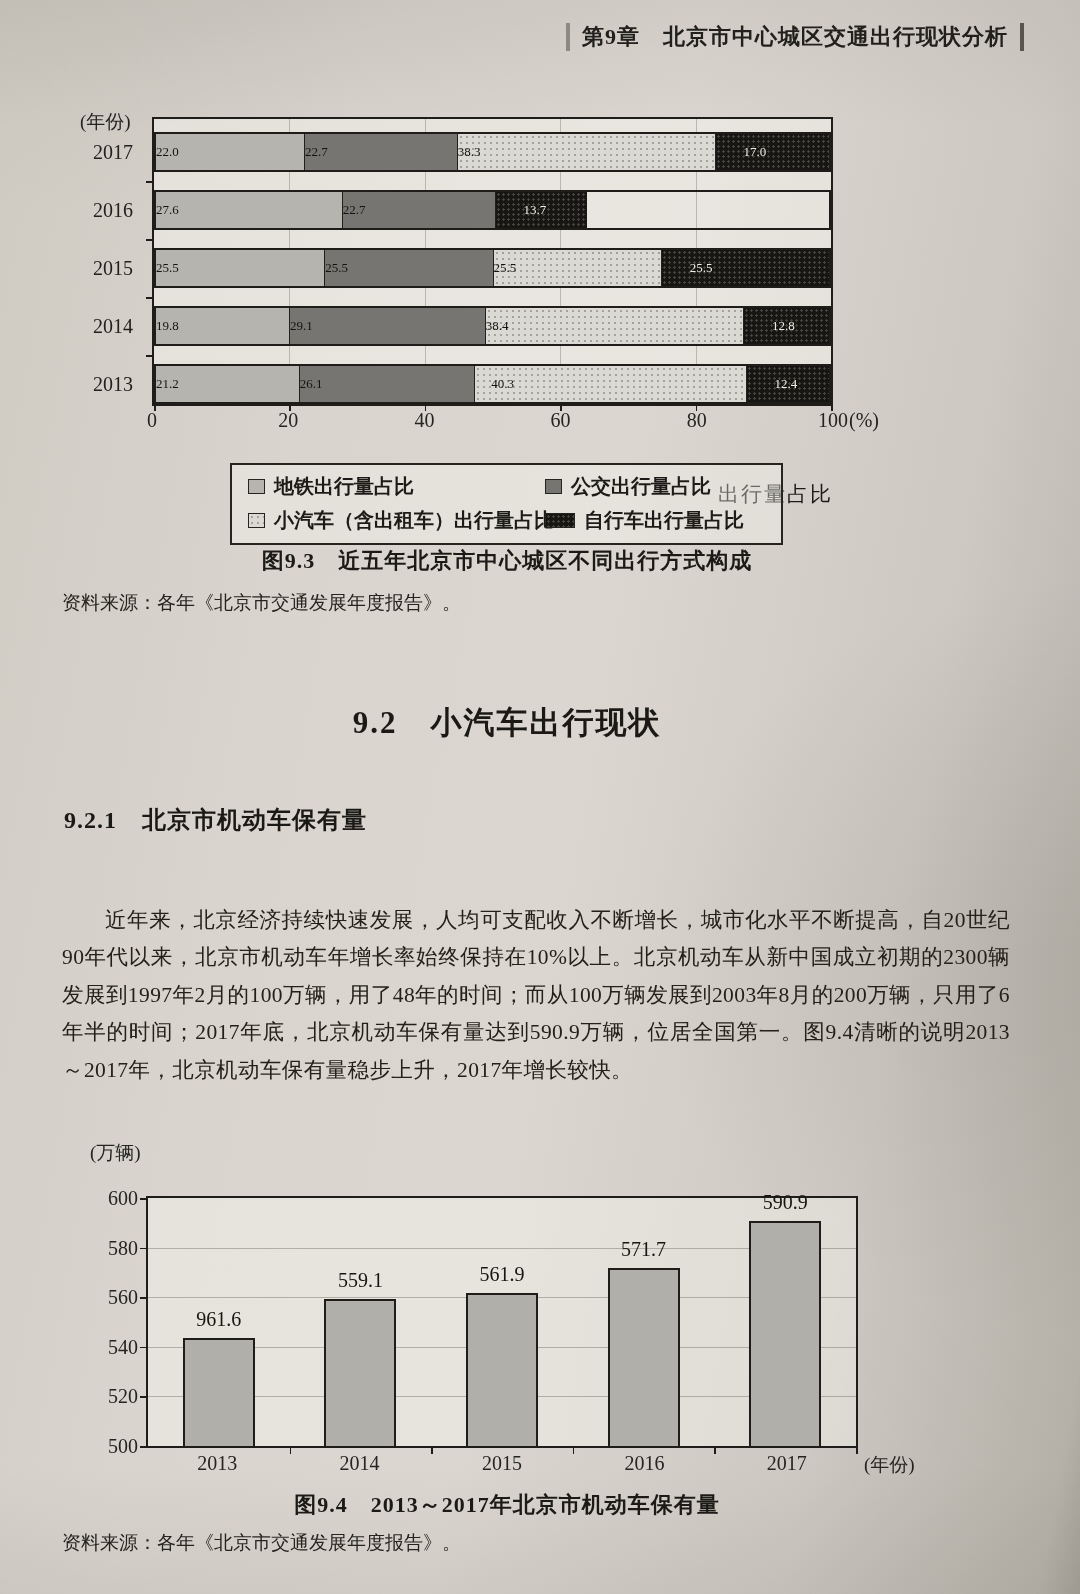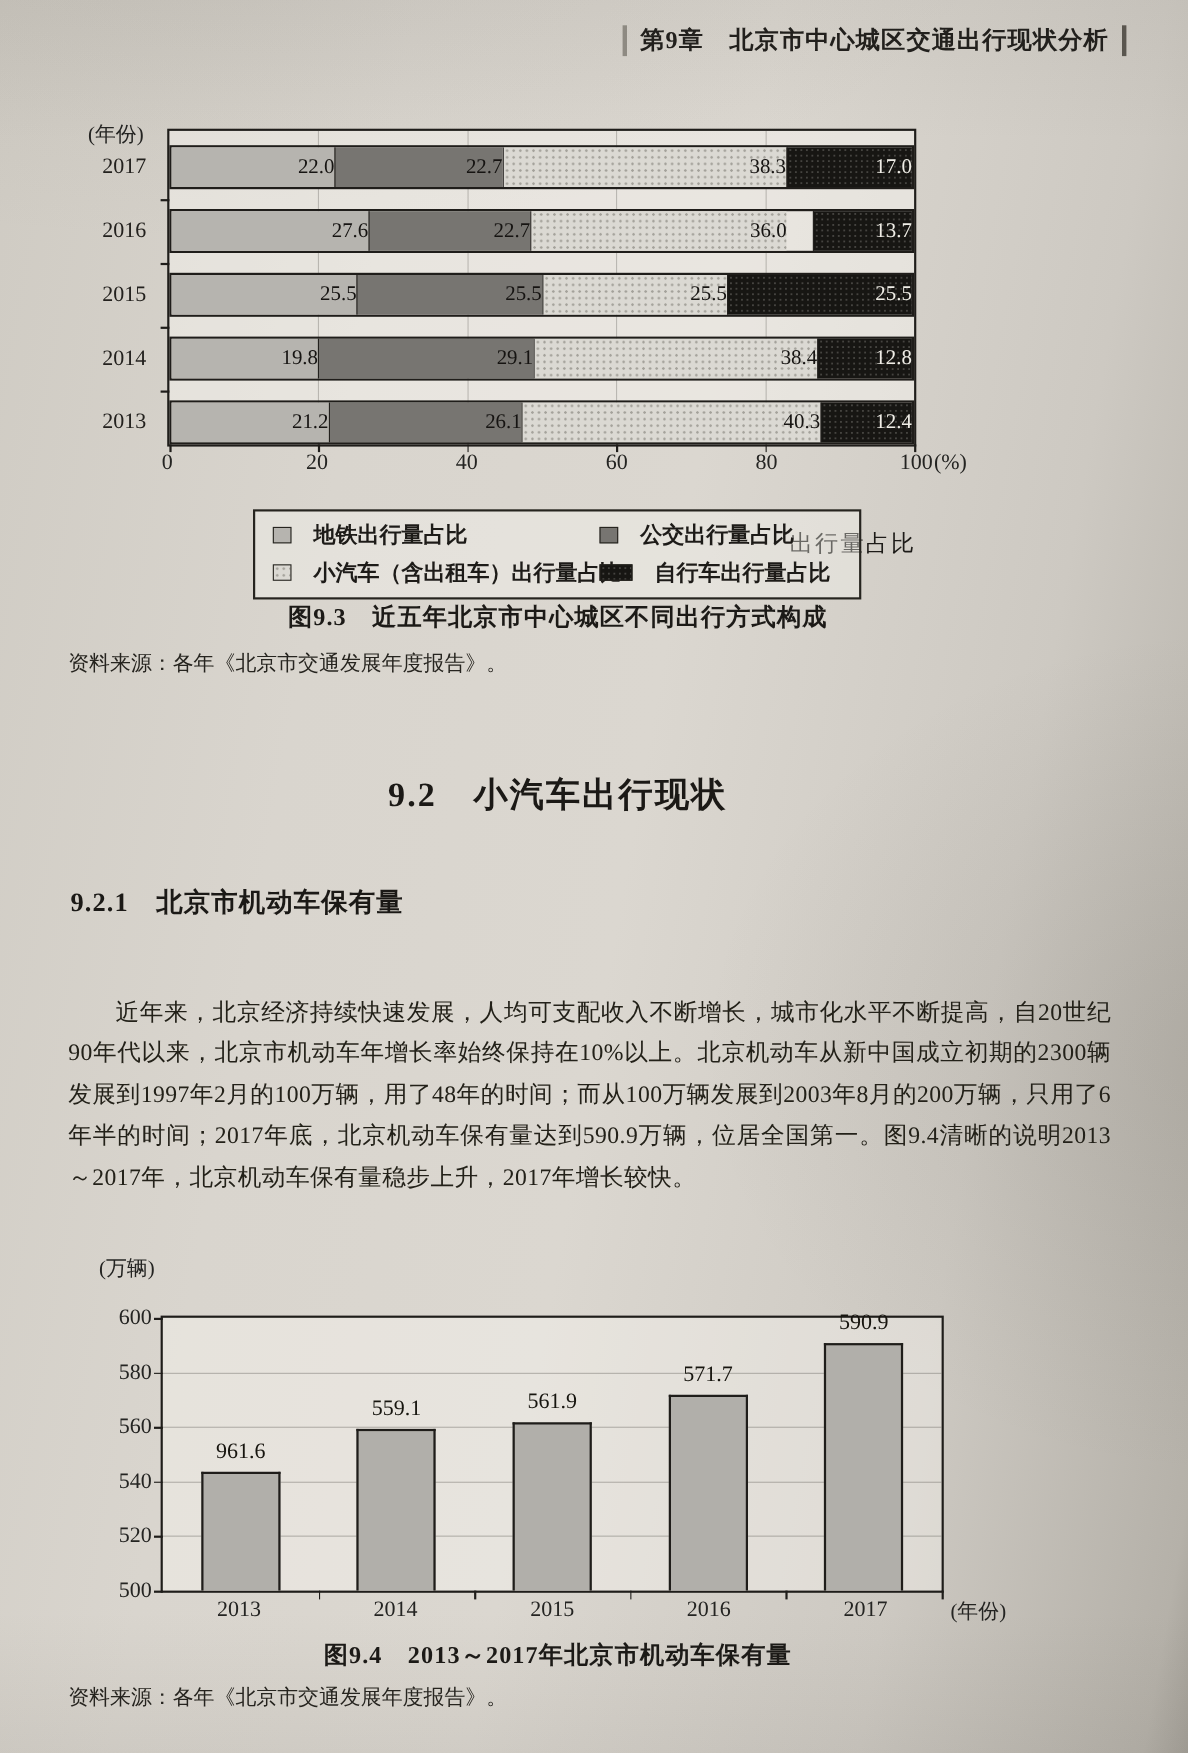--- a/index.html
+++ b/index.html
@@ -25,42 +25,42 @@
   
   .c1-plot{position:absolute;left:152px;top:117px;width:681px;height:289px;
     border:2px solid #1f1d1a;background:rgba(250,248,243,.45);box-sizing:border-box;}
   .c1-ylab{position:absolute;left:-74px;top:-10px;font-size:19px;white-space:nowrap;}
   .c1-grid{position:absolute;top:0;bottom:0;width:1px;background:rgba(110,108,102,.38);}
   .c1-rows{position:absolute;inset:0;padding-top:13px;box-sizing:border-box;}
   .bar-row{position:relative;height:40px;margin:0 0 18px 0;}
   .bar-row .year{position:absolute;left:-81px;width:60px;top:50%;transform:translateY(-50%);
     text-align:right;font-size:20px;color:#23211e;}
   .stack{position:absolute;inset:0;display:flex;border:2px solid #1f1d1a;box-sizing:border-box;background:#fff0;}
-  .seg{height:100%;display:flex;align-items:center;justify-content:flex-end;
-    font-size:19px;color:#161412;box-sizing:border-box;overflow:hidden;}
+  .seg{height:100%;display:flex;align-items:center;justify-content:flex-start;
+    font-size:13px;color:#161412;box-sizing:border-box;overflow:hidden;}
   .seg + .seg{border-left:1.5px solid #22201d;}
   .seg0{background:#b6b4af;}
   .seg1{background:#777571;}
   .seg2{background-color:#dbd9d3;
     background-image:radial-gradient(rgba(110,108,100,.5) 1px, transparent 1.3px);
     background-size:6px 6px;font-family:Liberation Serif, serif;}
   .seg3{background-color:#171613;color:#efede6;
     background-image:radial-gradient(rgba(235,232,224,.22) 1px, transparent 1.2px);
     background-size:5px 5px;padding-left:28px;}
   .c1-xtick-marks span{position:absolute;top:100%;width:1.5px;height:7px;background:#1f1d1a;}
   .c1-xticks{position:absolute;left:152px;top:409px;width:681px;height:26px;font-size:20px;}
   .c1-xticks .xt{position:absolute;transform:translateX(-50%);white-space:nowrap;}
   .c1-xticks .unit{position:absolute;left:calc(100% + 16px);top:0;white-space:nowrap;}
   .c1-ytick{position:absolute;left:-8px;width:8px;height:1.5px;background:#1f1d1a;}
   .c1-xtitle{position:absolute;left:152px;top:433px;width:681px;text-align:right;
     font-size:21px;letter-spacing:2px;color:#1d1b18;margin-top:47px;}
   .legend{position:absolute;left:230px;top:463px;width:553px;box-sizing:border-box;
     border:2px solid #26241f;padding:8px 12px 9px 16px;display:grid;
     grid-template-columns:57% 43%;row-gap:7px;background:rgba(250,248,243,.35);}
-  .lg-item{display:flex;align-items:center;gap:20px;font-size:20px;font-weight:600;
+  .lg-item{display:flex;align-items:center;gap:9px;font-size:20px;font-weight:600;
     color:#1d1b18;white-space:nowrap;}
   .sw{width:17px;height:15px;border:1.5px solid #26241f;flex:0 0 auto;box-sizing:border-box;}
   .cap{position:absolute;left:62px;width:890px;text-align:center;font-weight:700;
     font-size:22px;color:#1c1a17;letter-spacing:1px;}
   .src{position:absolute;left:62px;font-size:19px;color:#26241f;}
 
   
   .h2{position:absolute;left:62px;top:702px;width:890px;text-align:center;
     font-size:31px;font-weight:700;letter-spacing:2px;color:#1b1916;}
   .h3{position:absolute;left:64px;top:804px;font-size:24px;font-weight:700;
@@ -129,24 +129,21 @@
       </div>
       <div class="bar-row">
         <span class="year">2016</span>
         <div class="stack">
           <div class="seg seg0" style="width: 27.6%;">
             <span>27.6</span>
           </div>
           <div class="seg seg1" style="width: 22.7%;">
             <span>22.7</span>
           </div>
-          <div class="seg seg2" style="width: 36%;">
-            <span>36.0</span>
-          </div>
-          <div class="seg seg3" style="width: 13.7%; margin-left: 24px;">
+          <div class="seg seg3" style="width: 13.7%;">
             <span>13.7</span>
           </div>
         </div>
       </div>
       <div class="bar-row">
         <span class="year">2015</span>
         <div class="stack">
           <div class="seg seg0" style="width: 25%;">
             <span>25.5</span>
           </div>

